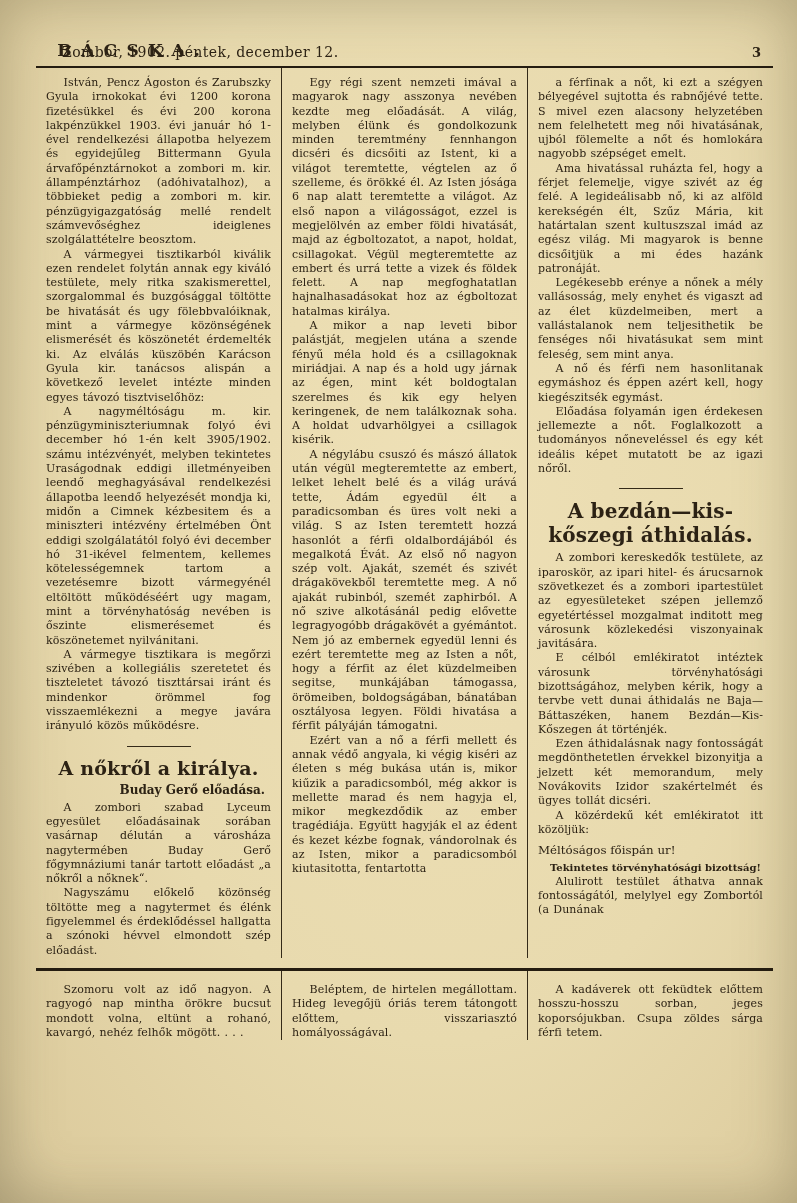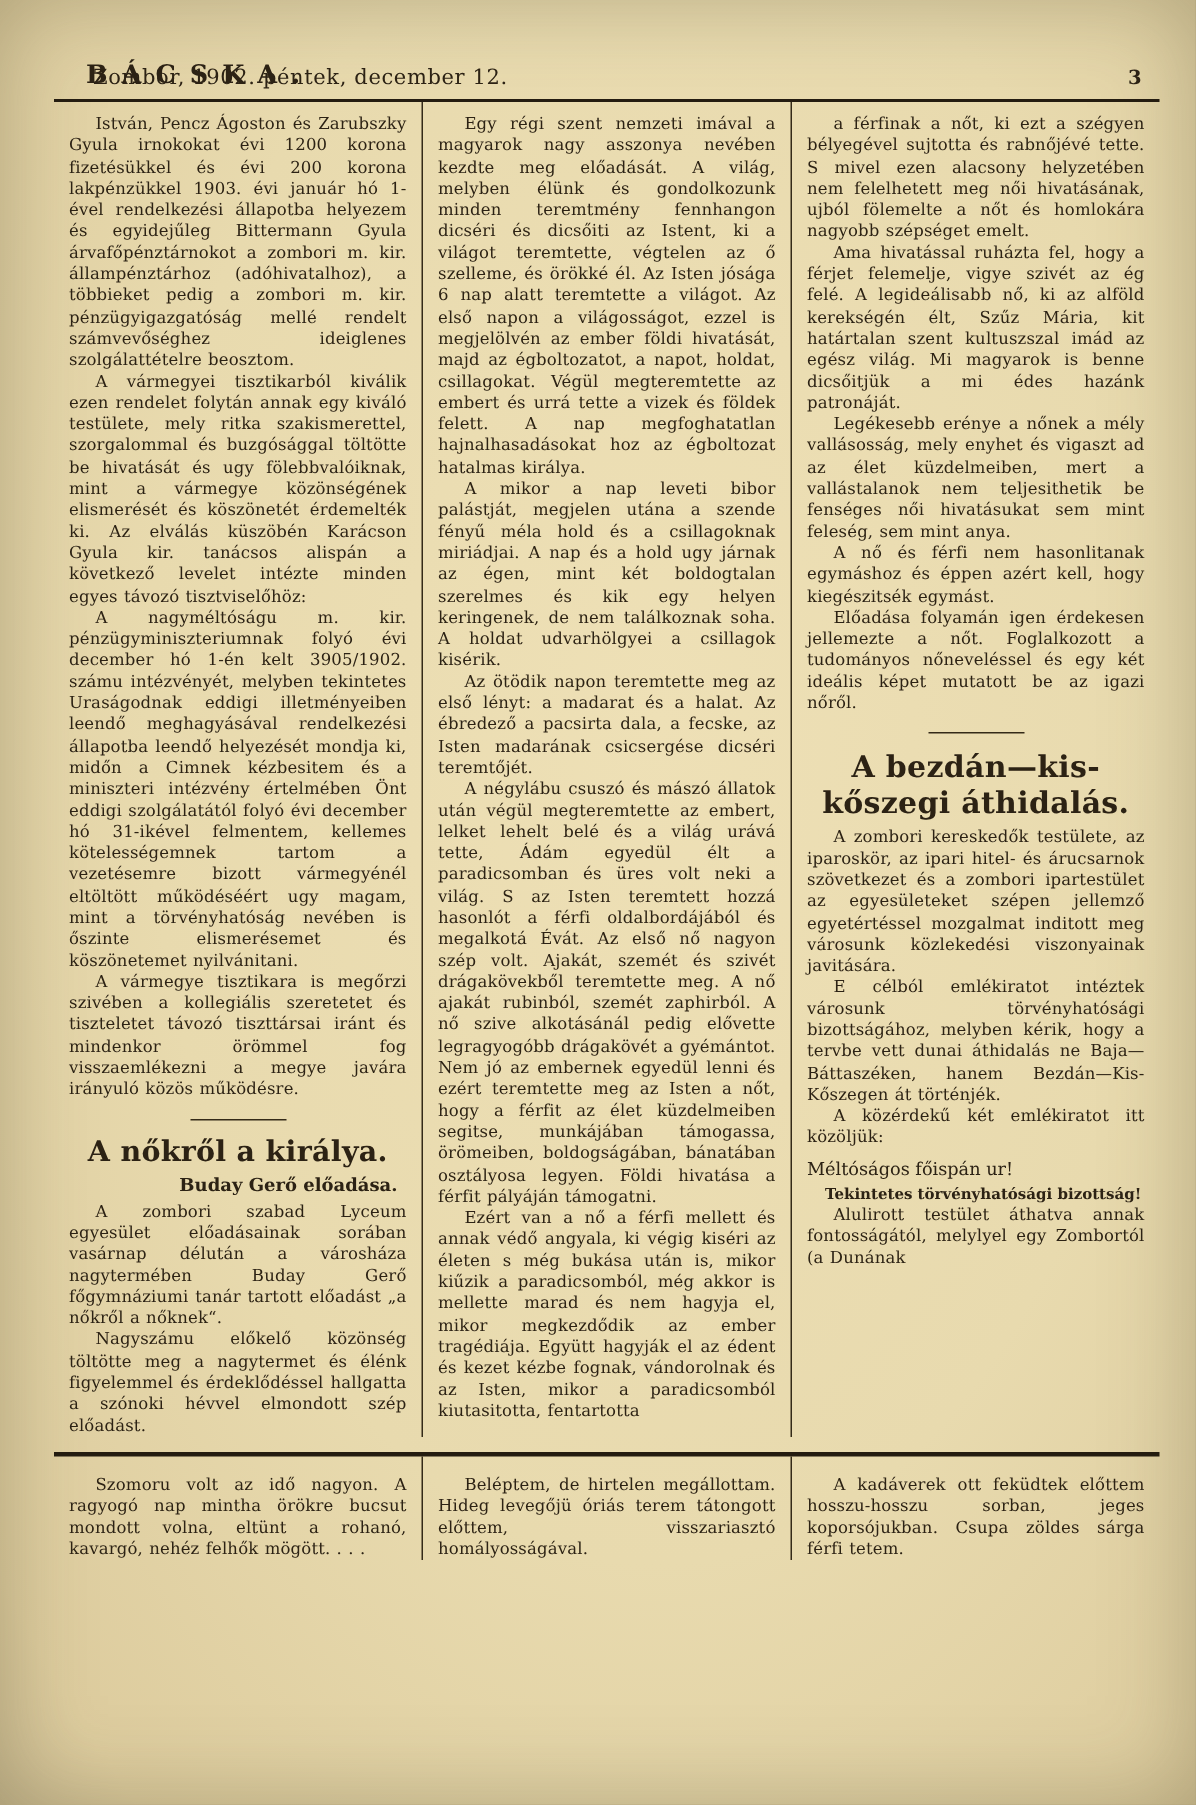--- a/index.html
+++ b/index.html
@@ -109,39 +109,39 @@
         <div>
             <p class="para">A zombori szabad Lyceum egyesület előadásainak sorában vasárnap délután a városháza nagytermében Buday Gerő főgymnáziumi tanár tartott előadást „a nőkről a nőknek“.</p>
             <p class="para">Nagyszámu előkelő közönség töltötte meg a nagytermet és élénk figyelemmel és érdeklődéssel hallgatta a szónoki hévvel elmondott szép előadást.</p>
           </div>
       </div>
 
       <div class="col">
         <div>
             <p class="para">Egy régi szent nemzeti imával a magyarok nagy asszonya nevében kezdte meg előadását. A világ, melyben élünk és gondolkozunk minden teremtmény fennhangon dicséri és dicsőiti az Istent, ki a világot teremtette, végtelen az ő szelleme, és örökké él. Az Isten jósága 6 nap alatt teremtette a világot. Az első napon a világosságot, ezzel is megjelölvén az ember földi hivatását, majd az égboltozatot, a napot, holdat, csillagokat. Végül megteremtette az embert és urrá tette a vizek és földek felett. A nap megfoghatatlan hajnalhasadásokat hoz az égboltozat hatalmas királya.</p>
             <p class="para">A mikor a nap leveti bibor palástját, megjelen utána a szende fényű méla hold és a csillagoknak miriádjai. A nap és a hold ugy járnak az égen, mint két boldogtalan szerelmes és kik egy helyen keringenek, de nem találkoznak soha. A holdat udvarhölgyei a csillagok kisérik.</p>
-            <p class="para">Az ötödik napon teremtette meg az első lényt: a madarat és a halat. Az ébredező a pacsirta dala, a fecske, az Isten madarának csicsergése dicséri teremtőjét.</p>
             <p class="para">A négylábu csuszó és mászó állatok után végül megteremtette az embert, lelket lehelt belé és a világ urává tette, Ádám egyedül élt a paradicsomban és üres volt neki a világ. S az Isten teremtett hozzá hasonlót a férfi oldalbordájából és megalkotá Évát. Az első nő nagyon szép volt. Ajakát, szemét és szivét drágakövekből teremtette meg. A nő ajakát rubinból, szemét zaphirból. A nő szive alkotásánál pedig elővette legragyogóbb drágakövét a gyémántot. Nem jó az embernek egyedül lenni és ezért teremtette meg az Isten a nőt, hogy a férfit az élet küzdelmeiben segitse, munkájában támogassa, örömeiben, boldogságában, bánatában osztályosa legyen. Földi hivatása a férfit pályáján támogatni.</p>
             <p class="para">Ezért van a nő a férfi mellett és annak védő angyala, ki végig kiséri az életen s még bukása után is, mikor kiűzik a paradicsomból, még akkor is mellette marad és nem hagyja el, mikor megkezdődik az ember tragédiája. Együtt hagyják el az édent és kezet kézbe fognak, vándorolnak és az Isten, mikor a paradicsomból kiutasitotta, fentartotta</p>
           </div>
       </div>
 
       <div class="col">
         <div>
             <p class="para">a férfinak a nőt, ki ezt a szégyen bélyegével sujtotta és rabnőjévé tette. S mivel ezen alacsony helyzetében nem felelhetett meg női hivatásának, ujból fölemelte a nőt és homlokára nagyobb szépséget emelt.</p>
             <p class="para">Ama hivatással ruházta fel, hogy a férjet felemelje, vigye szivét az ég felé. A legideálisabb nő, ki az alföld kerekségén élt, Szűz Mária, kit határtalan szent kultuszszal imád az egész világ. Mi magyarok is benne dicsőitjük a mi édes hazánk patronáját.</p>
             <p class="para">Legékesebb erénye a nőnek a mély vallásosság, mely enyhet és vigaszt ad az élet küzdelmeiben, mert a vallástalanok nem teljesithetik be fenséges női hivatásukat sem mint feleség, sem mint anya.</p>
             <p class="para">A nő és férfi nem hasonlitanak egymáshoz és éppen azért kell, hogy kiegészitsék egymást.</p>
             <p class="para">Előadása folyamán igen érdekesen jellemezte a nőt. Foglalkozott a tudományos nőneveléssel és egy két ideális képet mutatott be az igazi nőről.</p>
           </div>
         <hr class="mini-rule">
         <h2 class="article-title small">A bezdán—kis-kőszegi áthidalás.</h2>
         <div>
             <p class="para">A zombori kereskedők testülete, az iparoskör, az ipari hitel- és árucsarnok szövetkezet és a zombori ipartestület az egyesületeket szépen jellemző egyetértéssel mozgalmat inditott meg városunk közlekedési viszonyainak javitására.</p>
             <p class="para">E célból emlékiratot intéztek városunk törvényhatósági bizottságához, melyben kérik, hogy a tervbe vett dunai áthidalás ne Baja—Báttaszéken, hanem Bezdán—Kis-Kőszegen át történjék.</p>
+            <p class="para">Ezen áthidalásnak nagy fontosságát megdönthetetlen érvekkel bizonyitja a jelzett két memorandum, mely Novákovits Izidor szakértelmét és ügyes tollát dicséri.</p>
             <p class="para">A közérdekű két emlékiratot itt közöljük:</p>
           </div>
         <p class="address-center">Méltóságos főispán ur!</p>
         <p class="address-left">Tekintetes törvényhatósági bizottság!</p>
         <p class="para">Alulirott testület áthatva annak fontosságától, melylyel egy Zombortól (a Dunának</p>
       </div>
     </div>
 
     <hr class="section-rule">
 

